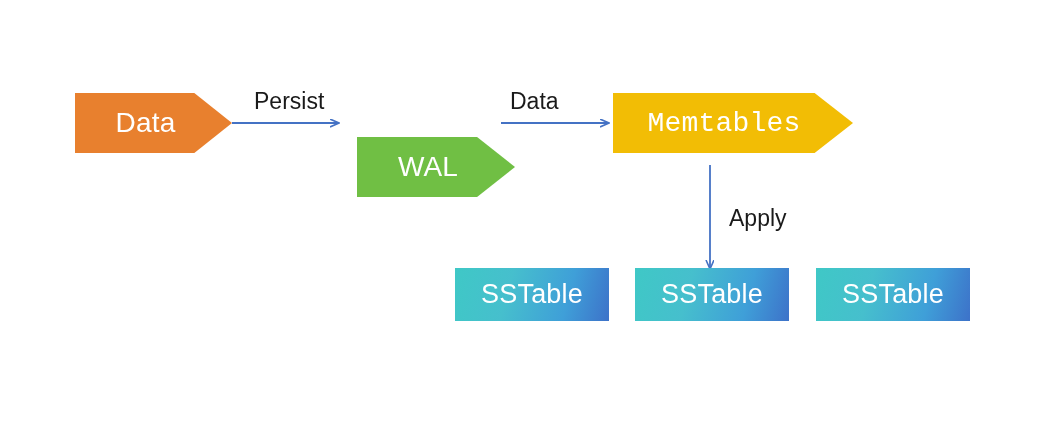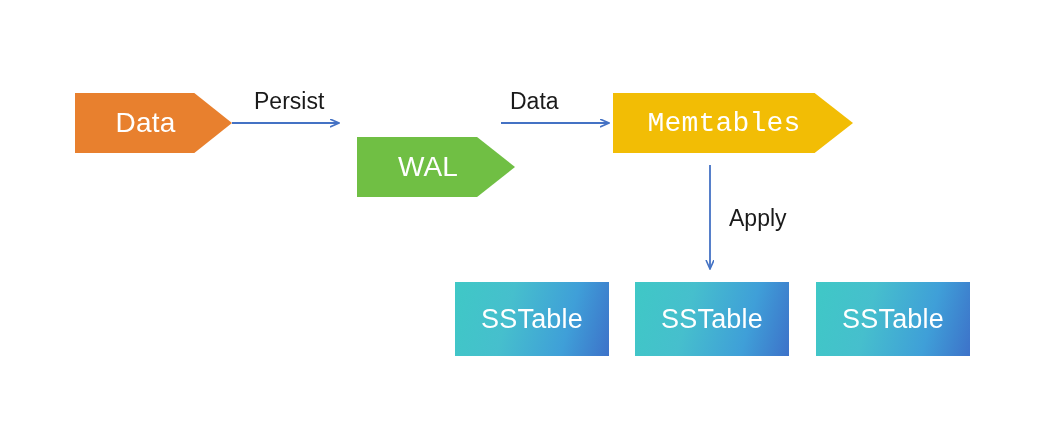--- a/index.html
+++ b/index.html
@@ -68,23 +68,23 @@
   .shape-data .chevron,
   .shape-wal .chevron {
     margin-right: 16px;
   }
   .shape-memtables .chevron {
     margin-right: 18px;
     font-family: Liberation Mono, monospace;
   }
   
   .sstable {
-    top: 282px;
+    top: 268px;
     width: 154px;
-    height: 74px;
+    height: 53px;
     background: linear-gradient(105deg, #3FC8C6 0%, #46BFCD 35%, #3F9FD8 72%, #3D72C9 100%);
   }
   .sstable-0 { left: 455px; }
   .sstable-1 { left: 635px; }
   .sstable-2 { left: 816px; }
   .sstable .chevron {
     font-size: 27px;
   }
   
   .edge-label {

